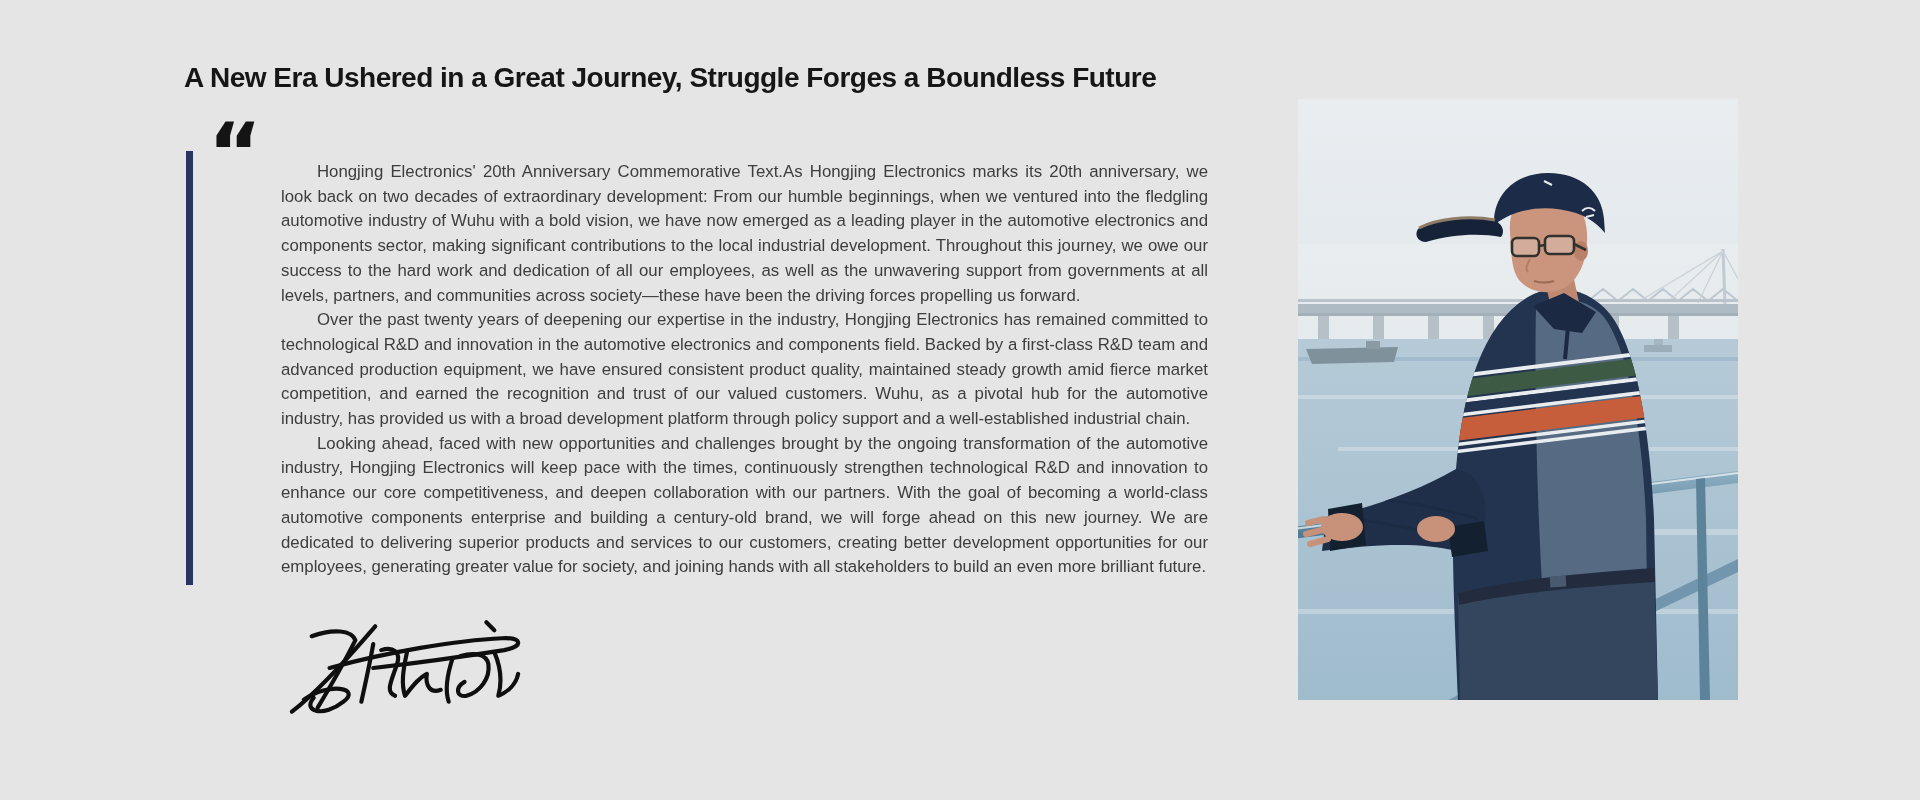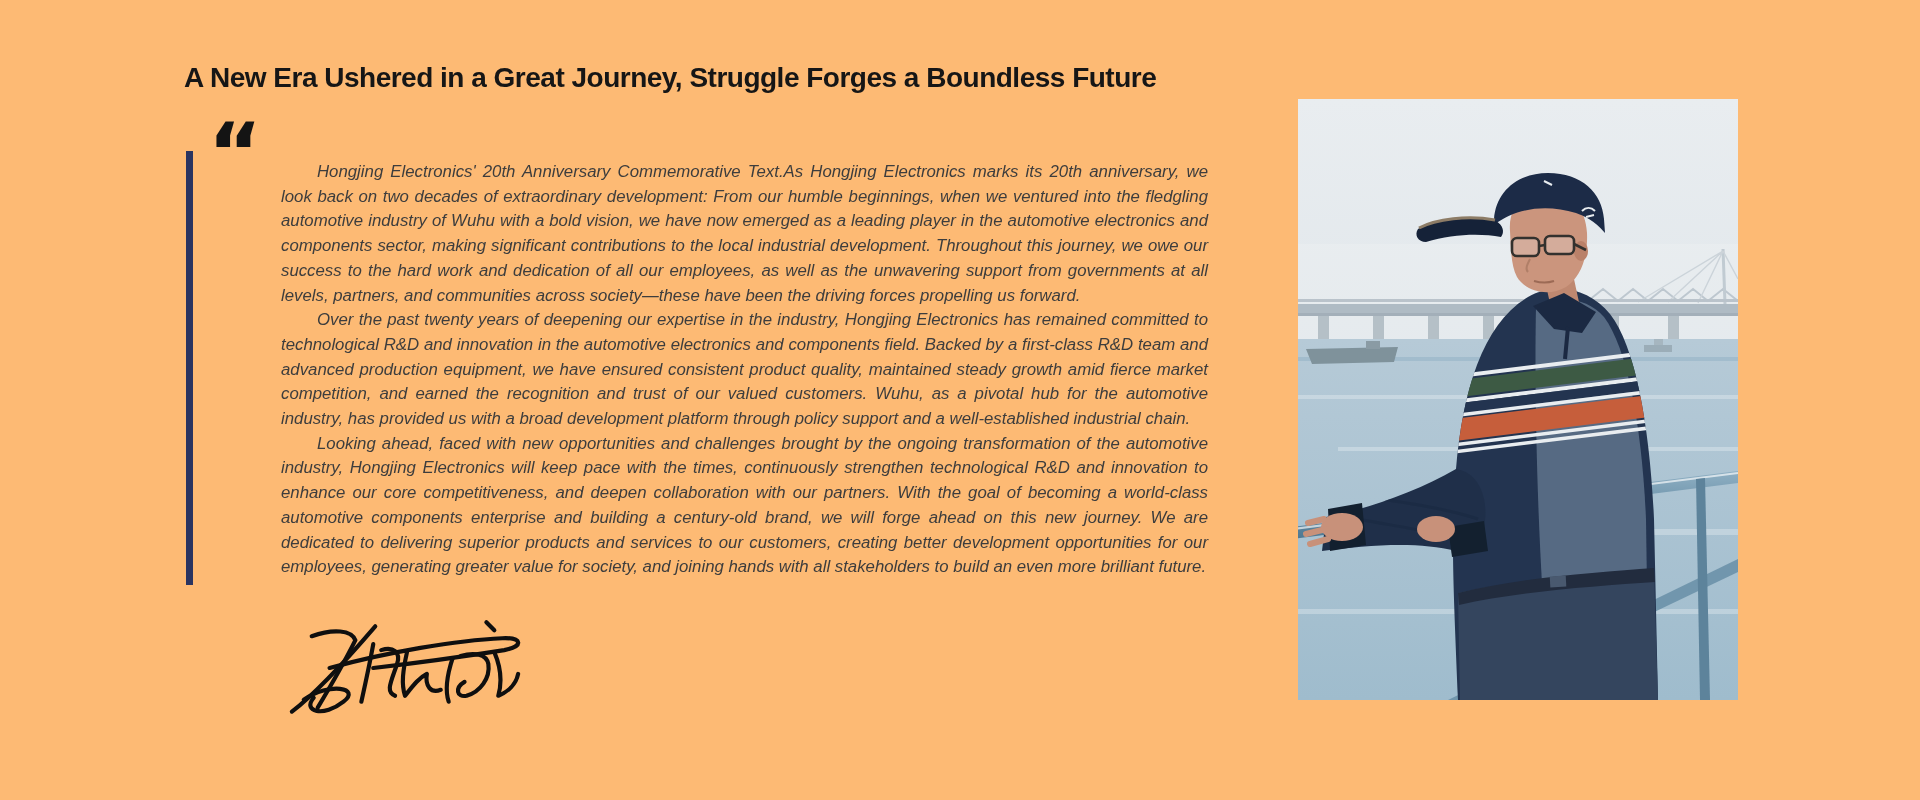--- a/index.html
+++ b/index.html
@@ -7,21 +7,21 @@
     --title-color:#161616;
     --text-color:#3D3D3D;
     --quote-color:#141414;
   }
   *{margin:0;padding:0;box-sizing:border-box;}
   html,body{background:#ffffff;}
   body{font-family:"Liberation Sans",sans-serif;}
   .page{
     position:relative;
     width:1920px;height:800px;
-    background:#fdba74;
+    background:#e5e5e5;
     overflow:hidden;
   }
   .title{
     position:absolute;left:184px;top:62px;
     font-size:28px;font-weight:700;letter-spacing:-0.5px;
     color:var(--title-color,#161616);
     white-space:nowrap;
   }
   .accent-bar{
     position:absolute;left:186px;top:151px;
@@ -33,21 +33,21 @@
     font-size:82px;line-height:1;font-weight:700;
     color:var(--quote-color,#141414);
     font-family:"DejaVu Sans",sans-serif;
   }
   .quote-text{
     position:absolute;left:281px;top:160px;width:927px;
     font-size:16.8px;line-height:24.7px;
     color:var(--text-color,#3D3D3D);
     text-align:justify;
   }
-  .quote-text p{text-indent:36px;margin:0;font-style:italic;}
+  .quote-text p{text-indent:36px;margin:0;}
   .signature{
     position:absolute;left:278px;top:606px;
     width:258px;height:118px;
   }
   .portrait{
     position:absolute;left:1298px;top:99px;
     width:440px;height:601px;
     overflow:hidden;
   }
   svg{display:block;}

